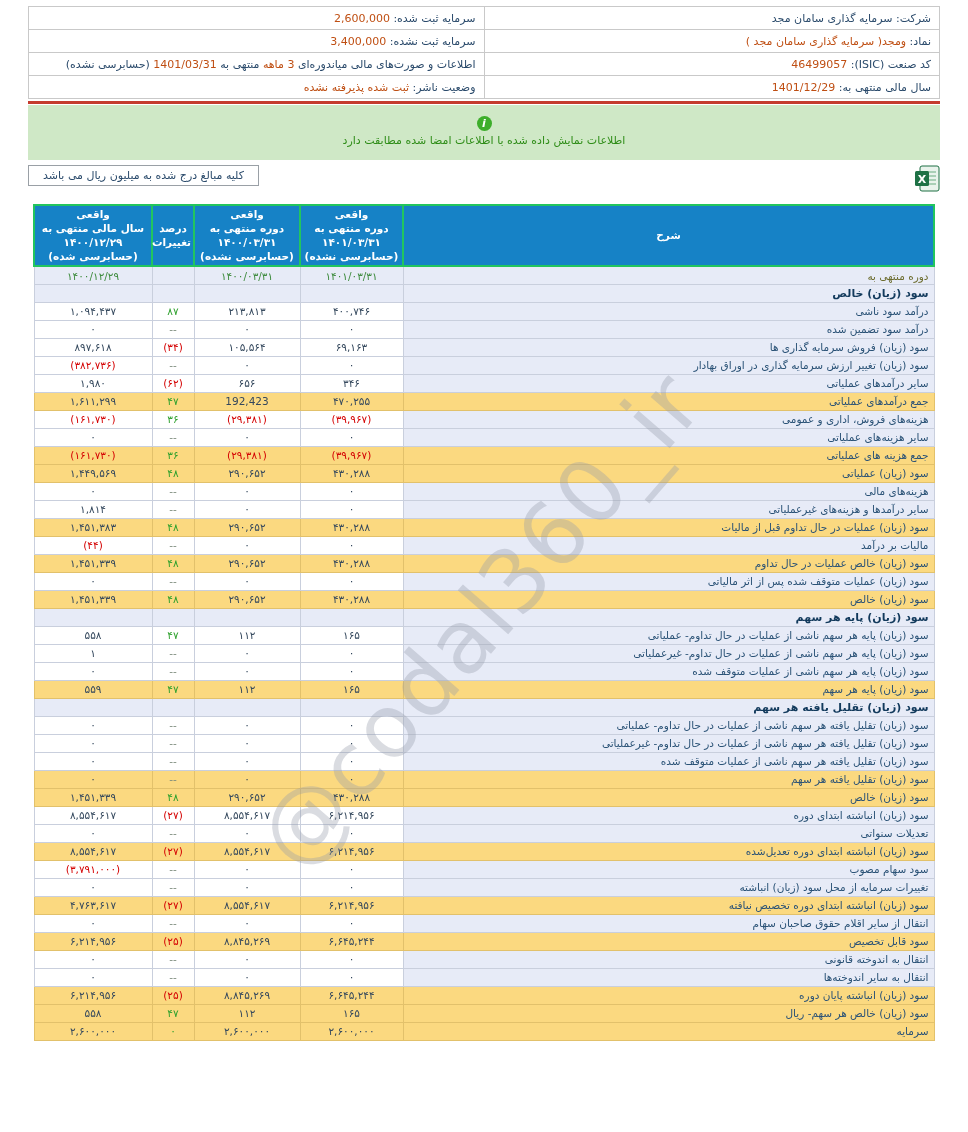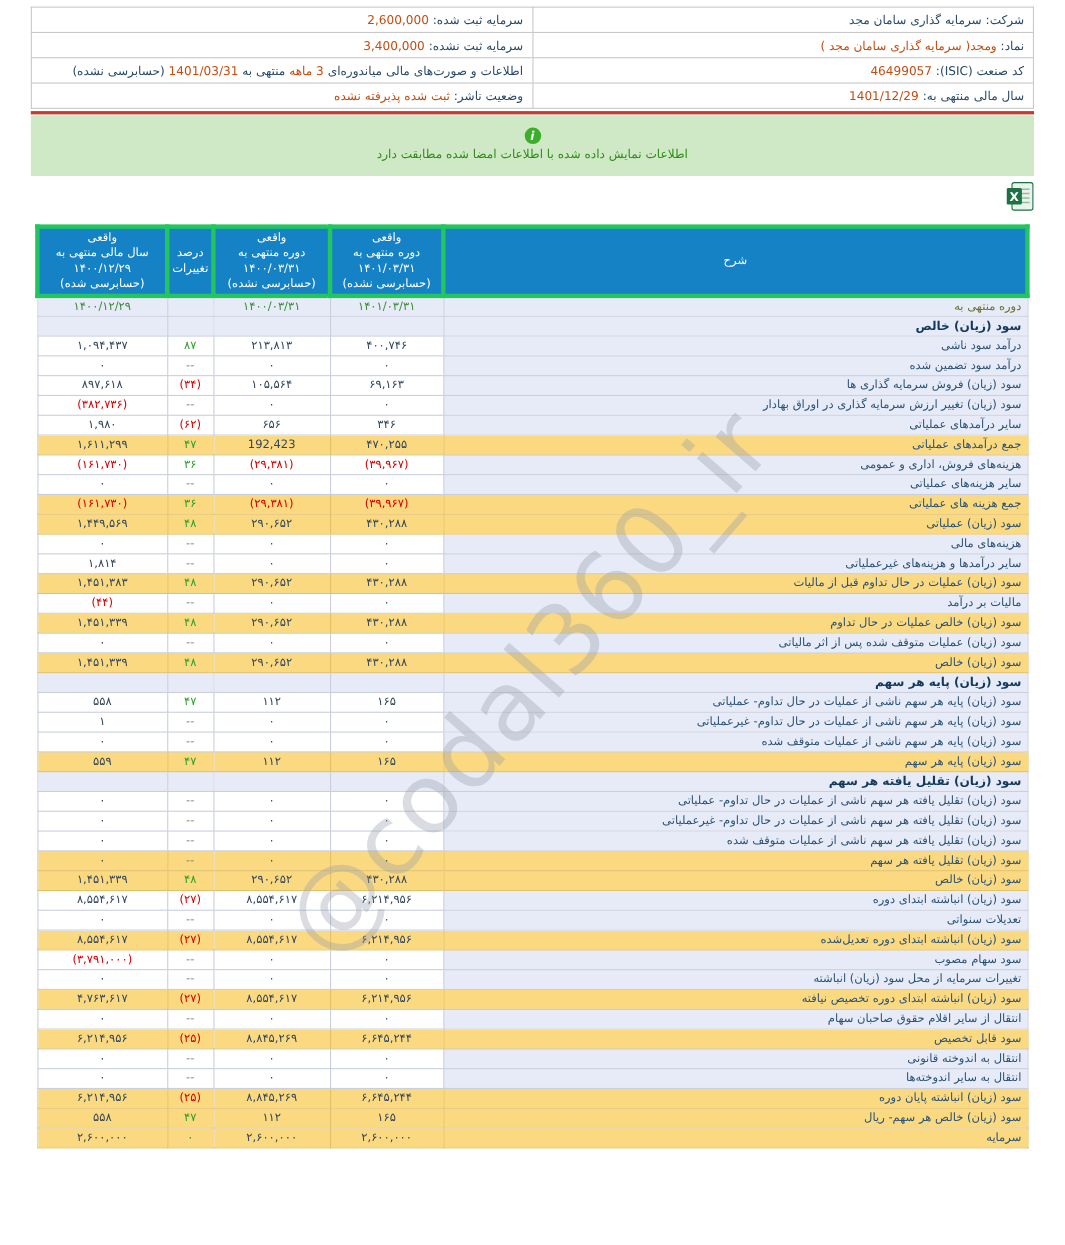--- a/index.html
+++ b/index.html
@@ -20,21 +20,21 @@
   .info-icon { display:inline-block; width: 15px; height: 15px; border-radius: 50%; background: #3dae2b; color: #fff; font-size: 11px; font-weight: bold; line-height: 15px; text-align: center; font-style: italic; }
   .banner-text { margin-top: 3px; color: #2f8d18; font-size: 11px; }
 
   
   .note-row { margin-top: 5px; height: 28px; display: flex; justify-content: space-between; align-items: flex-start; }
   .excel-icon { cursor: pointer; margin-left: -20px; }
   .note-box { border: 1px solid #9aa0a6; background: #fff; padding: 3px 14px; font-size: 11px; color: #2a4a6b; }
 
   
   table.rep { width: 900px; margin: 11px auto 0; border-collapse: collapse; table-layout: fixed; }
-  table.rep th { background: #1682c6; color: #fff; font-weight: normal; font-size: 10.5px; border: 4px solid #22c55e; vertical-align: middle; text-align: center; height: 57px; line-height: 1.32; padding: 2px; }
+  table.rep th { background: #1682c6; color: #fff; font-weight: bold; font-size: 10.5px; border: 2px solid #22c55e; vertical-align: middle; text-align: center; height: 57px; line-height: 1.32; padding: 2px; }
   table.rep td { border: 1px solid #c9cfdd; height: 18px; font-size: 10.5px; padding: 0 5px; vertical-align: middle; white-space: nowrap; overflow: hidden; }
   td.lbl { background: #e7ebf7; color: #2a5276; text-align: right; }
   td.num { background: #fff; text-align: center; color: #33475c; }
   tr.s td { background: #e7ebf7; }
   tr.s td.lbl { font-weight: bold; color: #123a5c; font-size: 11px; }
   tr.d td { background: #e7ebf7; }
   tr.d td.lbl { color: #6c6c2e; }
   tr.y td { background: #fbd980; border-color: #e2c16b; }
   .c-neg { color: #d40000 !important; }
   .c-pos { color: #2da02c !important; }
@@ -109,20 +109,21 @@
       <svg width="25" height="27" viewBox="0 0 25 27">
         <rect x="5" y="1" width="19" height="25" rx="2" fill="#e9f3ec" stroke="#1e7145" stroke-width="1"></rect>
         <line x1="8" y1="7" x2="21" y2="7" stroke="#8fbf9f" stroke-width="1.4"></line>
         <line x1="8" y1="11" x2="21" y2="11" stroke="#8fbf9f" stroke-width="1.4"></line>
         <line x1="8" y1="15" x2="21" y2="15" stroke="#8fbf9f" stroke-width="1.4"></line>
         <line x1="8" y1="19" x2="21" y2="19" stroke="#8fbf9f" stroke-width="1.4"></line>
         <rect x="0" y="6" width="14" height="15" rx="1.5" fill="#1e7145"></rect>
         <text x="7" y="17.5" text-anchor="middle" font-size="11" font-family="DejaVu Sans, sans-serif" fill="#fff" font-weight="bold">X</text>
       </svg>
     </span>
+    <span class="note-box">کلیه مبالغ درج شده به میلیون ریال می باشد</span>
   </div>
 
   <table class="rep">
     <colgroup>
       <col style="width:531px">
         <col style="width:103px">
         <col style="width:106px">
         <col style="width:42px">
         <col style="width:118px">
     </colgroup>

